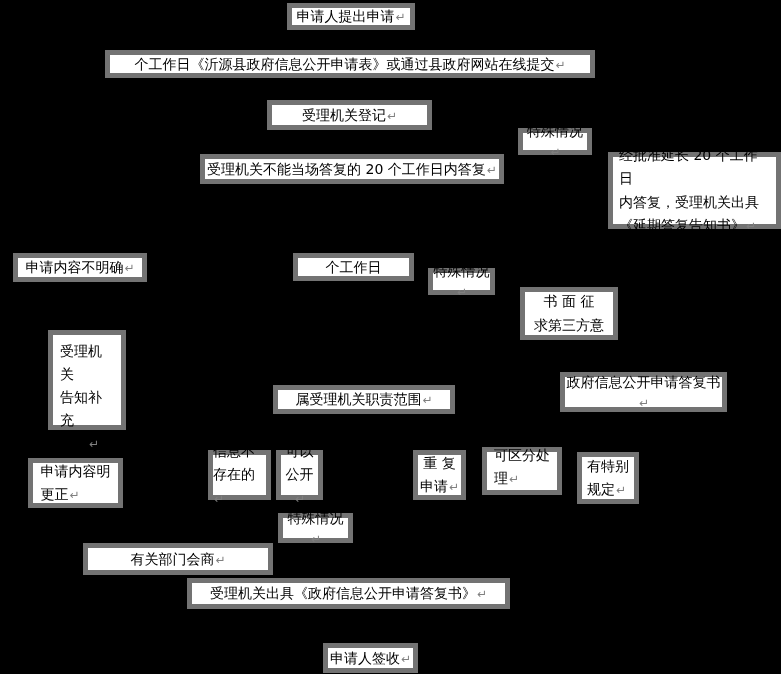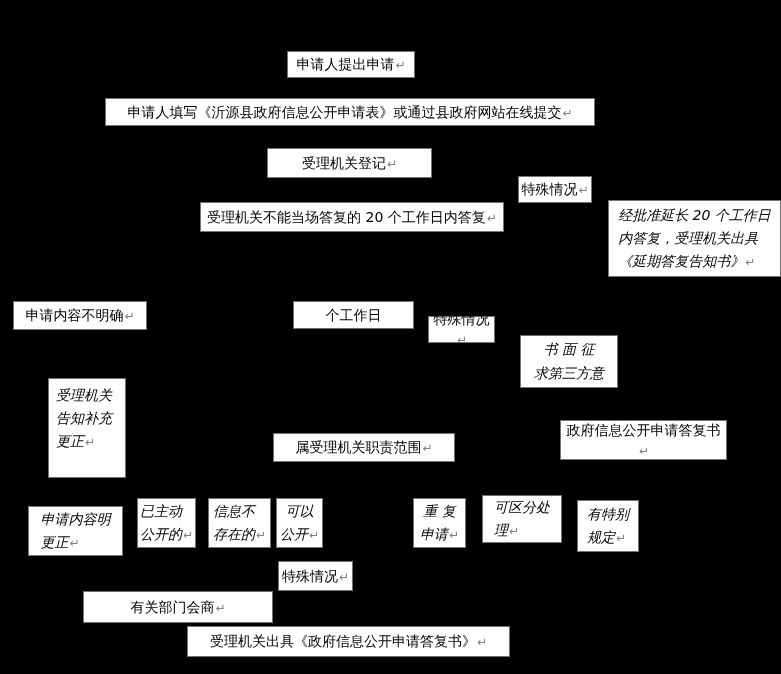--- a/index.html
+++ b/index.html
@@ -9,56 +9,55 @@
     height: 674px;
     background: #000;
     font-family: "DejaVu Sans", sans-serif;
     font-size: 14px;
     color: #000;
     overflow: hidden;
   }
   .node {
     position: absolute;
     background: #fff;
-    border: 1px solid #737373;
+    border: 5px solid #737373;
     box-sizing: border-box;
     display: flex;
     align-items: center;
     justify-content: center;
     text-align: center;
     line-height: 1.45;
-    margin-top: 48px;
   }
   .node .txtwrap { display: inline; }
   .node .txt { white-space: pre-line; }
   .node .mark {
     color: #808080;
     font-size: 12px;
     padding-left: 1px;
   }
   .node.ta-left { text-align: left; }
   .node.top {
     align-items: flex-start;
     justify-content: flex-start;
     padding: 5px 7px;
   }
   .node.pad { padding: 3px 6px; }
-  .node.loose { line-height: 1.65; font-style: italic; }
+  .node.loose { line-height: 1.65; }
 </style>
 </head>
 <body>
 
 <div id="canvas">
 
   <div class="node" style="left:287px; top:3px; width:128px; height:27px;">
     <div class="txtwrap"><span class="txt">申请人提出申请</span><span class="mark">↵</span></div>
   </div>
 
   <div class="node" style="left:105px; top:50px; width:490px; height:28px;">
-    <div class="txtwrap"><span class="txt">申请人填写《沂源县政府信息公开申请表》或通过县政府网站在线提交</span><span class="mark">↵</span></div>
+    <div class="txtwrap"><span class="txt">个工作日《沂源县政府信息公开申请表》或通过县政府网站在线提交</span><span class="mark">↵</span></div>
   </div>
 
   <div class="node" style="left:267px; top:100px; width:165px; height:30px;">
     <div class="txtwrap"><span class="txt">受理机关登记</span><span class="mark">↵</span></div>
   </div>
 
   <div class="node" style="left:518px; top:128px; width:74px; height:27px;">
     <div class="txtwrap"><span class="txt">特殊情况</span><span class="mark">↵</span></div>
   </div>
 
@@ -102,42 +101,38 @@
 
   <div class="node" style="left:560px; top:372px; width:167px; height:40px;">
     <div class="txtwrap"><span class="txt">政府信息公开申请答复书</span><span class="mark">↵</span></div>
   </div>
 
   <div class="node ta-left loose" style="left:28px; top:458px; width:95px; height:50px;">
     <div class="txtwrap"><span class="txt">申请内容明
 更正</span><span class="mark">↵</span></div>
   </div>
 
-  <div class="node ta-left loose" style="left:137px; top:450px; width:59px; height:50px;">
-    <div class="txtwrap"><span class="txt">已主动
-公开的</span><span class="mark">↵</span></div>
-  </div>
 
   <div class="node ta-left loose" style="left:208px; top:450px; width:63px; height:50px;">
     <div class="txtwrap"><span class="txt">信息不
 存在的</span><span class="mark">↵</span></div>
   </div>
 
   <div class="node loose" style="left:276px; top:450px; width:47px; height:50px;">
     <div class="txtwrap"><span class="txt">可以
 公开</span><span class="mark">↵</span></div>
   </div>
 
 
   <div class="node loose" style="left:413px; top:450px; width:53px; height:50px;">
     <div class="txtwrap"><span class="txt">重 复
 申请</span><span class="mark">↵</span></div>
   </div>
 
-  <div class="node ta-left loose" style="left:482px; top:447px; width:80px; height:48px;">
+  <div class="node ta-left loose" style="left:482px; top:447px; width:80px; height:48px;align-items:flex-end;">
     <div class="txtwrap"><span class="txt">可区分处
 理</span><span class="mark">↵</span></div>
   </div>
 
   <div class="node ta-left loose" style="left:577px; top:452px; width:62px; height:52px;">
     <div class="txtwrap"><span class="txt">有特别
 规定</span><span class="mark">↵</span></div>
   </div>
 
 

